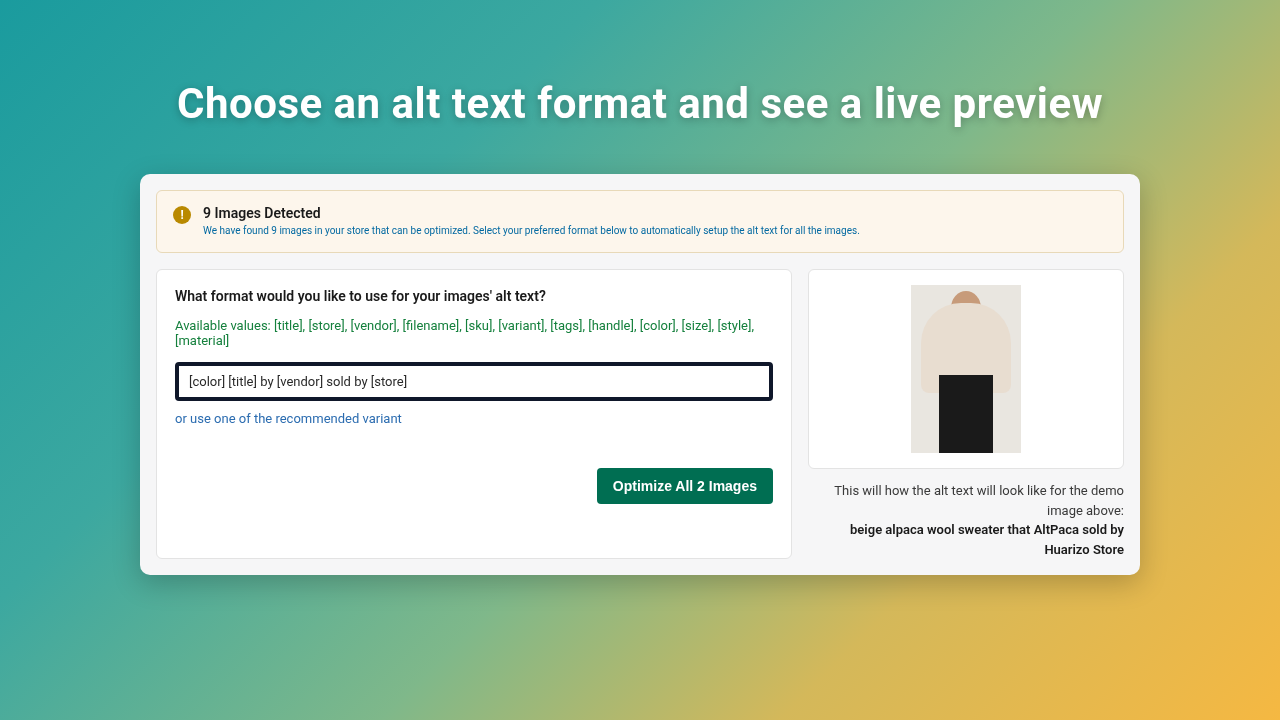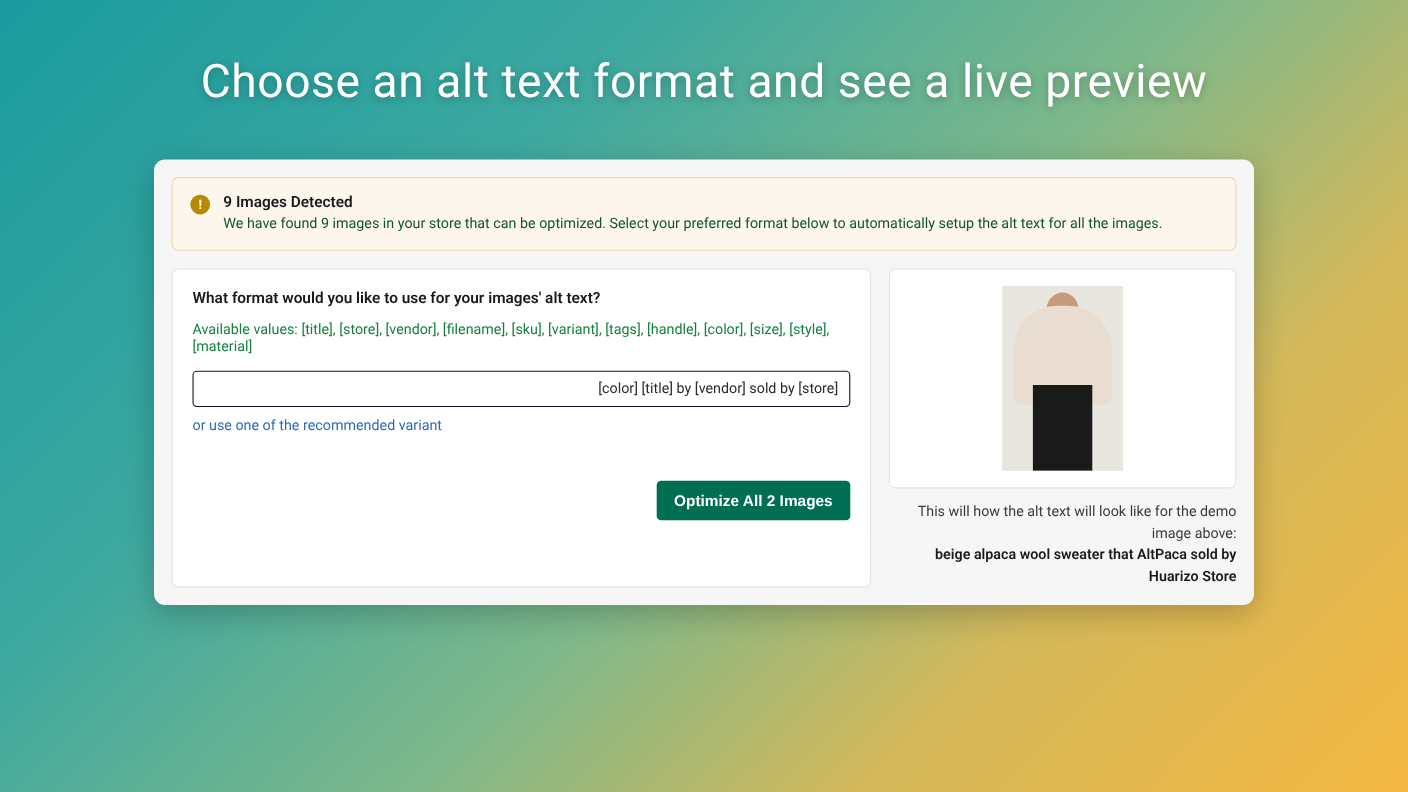--- a/index.html
+++ b/index.html
@@ -7,22 +7,22 @@
   font-family: -apple-system, BlinkMacSystemFont, "Segoe UI", Roboto, Helvetica, Arial, sans-serif;
   width: 1280px;
   height: 720px;
   background: linear-gradient(135deg, #1a9b9e 0%, #3ca8a0 30%, #7fb88a 55%, #d4b85a 75%, #f5b842 100%);
   overflow: hidden;
 }
 .hero-title {
   text-align: center;
   color: #ffffff;
   font-size: 42px;
-  font-weight: 400;
-  padding-top: 50px;
+  font-weight: 700;
+  padding-top: 79px;
   text-shadow: 0 2px 8px rgba(0,0,0,0.25);
   letter-spacing: 0.5px;
 }
 .card {
   width: 1000px;
   margin: 46px auto 0;
   background: #f6f6f7;
   border-radius: 10px;
   padding: 16px;
   box-shadow: 0 8px 28px rgba(0,0,0,0.22);
@@ -50,22 +50,22 @@
   flex-shrink: 0;
   margin-top: 1px;
 }
 .notice-title {
   font-weight: 600;
   font-size: 14px;
   color: #1a1a1a;
   margin-bottom: 3px;
 }
 .notice-text {
-  font-size: 13px;
-  color: #14532d;
+  font-size: 10px;
+  color: #0369a1;
   line-height: 1.4;
 }
 .content-row {
   display: flex;
   gap: 16px;
   margin-top: 16px;
 }
 .format-panel {
   flex: 1;
   background: #ffffff;
@@ -81,27 +81,26 @@
   color: #1a1a1a;
   margin-bottom: 14px;
 }
 .available-values {
   font-size: 13px;
   color: #15803d;
   margin-bottom: 14px;
 }
 .format-input {
   width: 100%;
-  border: 1px solid #0f172a;
+  border: 4px solid #0f172a;
   border-radius: 4px;
   padding: 8px 10px;
   font-size: 13px;
   color: #2a2a2a;
   font-family: inherit;
-  text-align: right;
 }
 .recommended-link {
   color: #2b6cb0;
   font-size: 13px;
   margin-top: 10px;
   cursor: pointer;
 }
 .optimize-row {
   display: flex;
   justify-content: flex-end;

